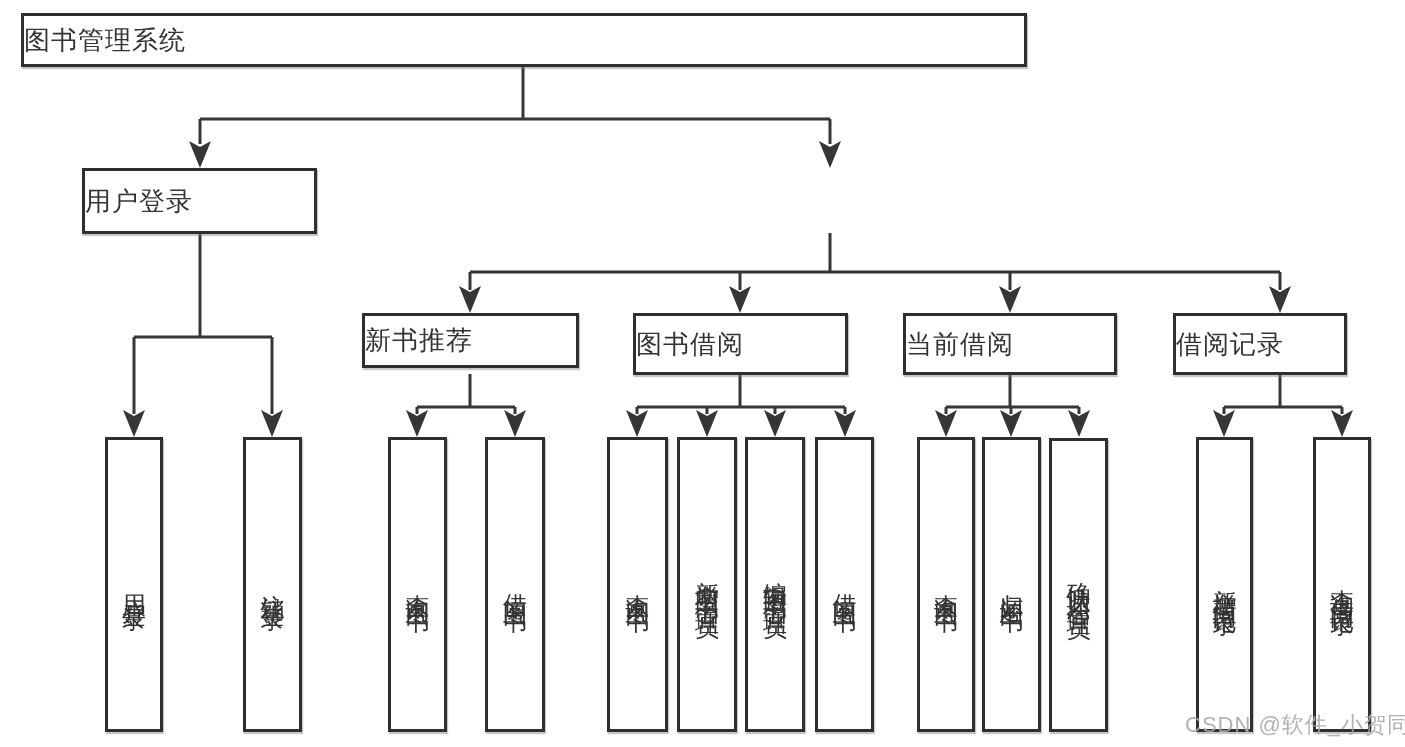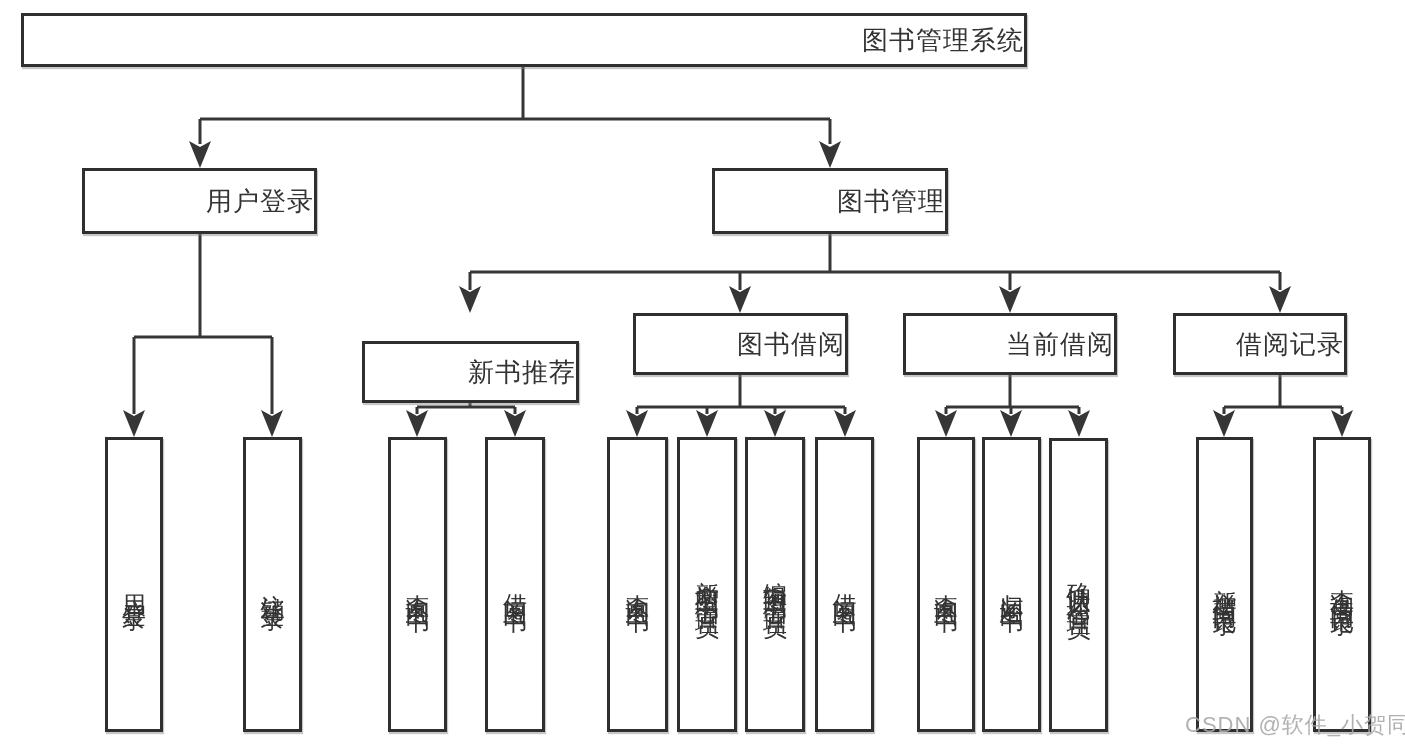--- a/index.html
+++ b/index.html
@@ -9,21 +9,21 @@
     background:#ffffff;
     font-family:"Liberation Sans", sans-serif;
     overflow:hidden;
   }
   #wires{position:absolute;left:0;top:0;width:1405px;height:747px;}
   .node{
     position:absolute;
     background:#ffffff;
     border:3px solid #2f2f2f;
     box-sizing:border-box;
-    display:flex;align-items:center;justify-content:flex-end;
+    display:flex;align-items:center;justify-content:flex-start;
     color:#333333;
     font-size:26px;
     letter-spacing:1px;
     box-shadow:1px 2px 1px rgba(130,130,130,0.45);
   }
   .vnode{
     position:absolute;
     background:#ffffff;
     border:3px solid #2f2f2f;
     box-sizing:border-box;
@@ -119,25 +119,22 @@
     </g>
   </svg>
 
   <div class="node" style="left:21px;top:13px;width:1006px;height:54px;">
     <span>图书管理系统</span>
   </div>
 
   <div class="node" style="left:82px;top:168px;width:235px;height:66px;">
     <span>用户登录</span>
   </div>
-  <div class="node" style="left:712px;top:168px;width:236px;height:66px;">
-    <span>图书管理</span>
-  </div>
 
-  <div class="node" style="left:362px;top:313px;width:217px;height:62px;margin-top:28px;">
+  <div class="node" style="left:362px;top:313px;width:217px;height:55px;">
     <span>新书推荐</span>
   </div>
   <div class="node" style="left:633px;top:313px;width:215px;height:62px;">
     <span>图书借阅</span>
   </div>
   <div class="node" style="left:903px;top:313px;width:214px;height:62px;">
     <span>当前借阅</span>
   </div>
   <div class="node" style="left:1173px;top:313px;width:174px;height:62px;">
     <span>借阅记录</span>

